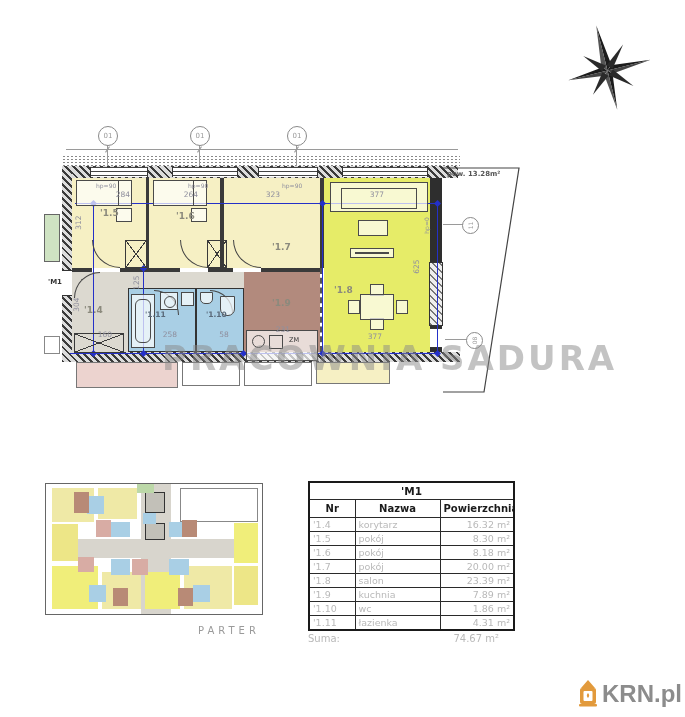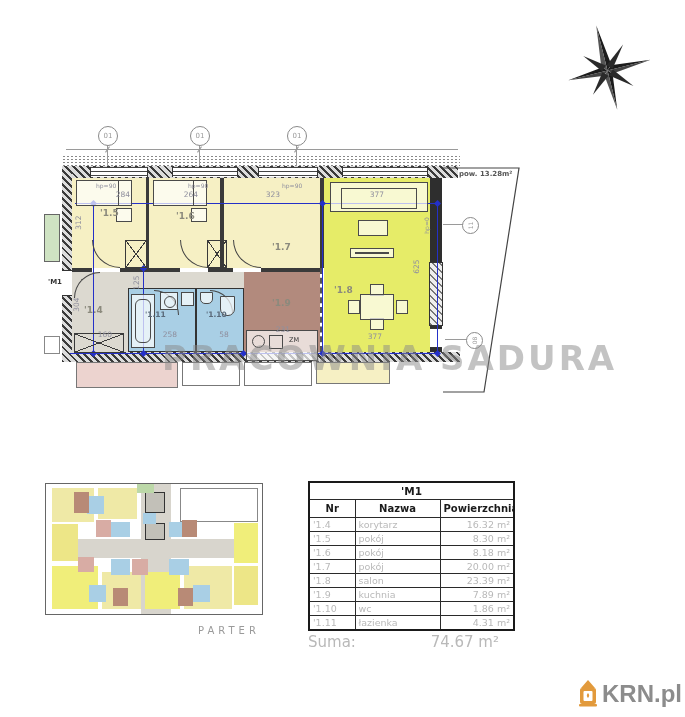--- a/index.html
+++ b/index.html
@@ -28,21 +28,21 @@
   .watermark{color:rgba(135,135,135,.5);font-weight:bold;font-size:34px;letter-spacing:3px;white-space:nowrap;}
   .ov{box-sizing:border-box;}
   
   #areas{border-collapse:collapse;table-layout:fixed;width:205px;background:#fff;}
   #areas th,#areas td{border:1px solid #2a2a2a;padding:0 3px;height:13px;font-size:9.5px;overflow:hidden;white-space:nowrap;}
   #areas .ttl{font-size:10.5px;font-weight:bold;text-align:center;height:16px;color:#1a1a1a;}
   #areas .hdr{font-size:10px;font-weight:bold;text-align:center;height:17px;color:#1a1a1a;}
   #areas td{color:#b9b9b9;}
   #areas td.a{text-align:right;}
   #areas{border:2px solid #1a1a1a;}
-  .suma{color:#b9b9b9;font-size:15px;text-align:right;}
+  .suma{color:#b9b9b9;font-size:10px;text-align:right;}
   .parter{color:#9a9a9a;font-size:10px;letter-spacing:4px;}
   .krntxt{color:#8c8c8c;font-size:24px;font-weight:bold;font-family:"Liberation Sans",sans-serif;}
 </style>
 </head>
 <body>
 
 <div id="stage">
 
   <div class="abs" style="left:555px;top:18px;width:105px;height:105px;">
     <svg width="105" height="105" viewBox="-52 -52 104 104">
@@ -210,21 +210,21 @@
   <div class="abs dim rot" style="left:64px;top:300px;width:24px;text-align:center;">304</div>
   <div class="abs dim rot" style="left:124px;top:278px;width:24px;text-align:center;">125</div>
   <div class="abs dim" style="left:90px;top:330px;width:30px;text-align:center;">160</div>
   <div class="abs dim" style="left:155px;top:330px;width:30px;text-align:center;">258</div>
   <div class="abs dim" style="left:212px;top:330px;width:24px;text-align:center;">58</div>
   <div class="abs dim" style="left:268px;top:325px;width:30px;text-align:center;">231</div>
   <div class="abs dim" style="left:96px;top:182px;font-size:6px;">hp=90</div>
   <div class="abs dim" style="left:188px;top:182px;font-size:6px;">hp=90</div>
   <div class="abs dim" style="left:282px;top:182px;font-size:6px;">hp=90</div>
   <div class="abs dim rot" style="left:414px;top:222px;width:24px;text-align:center;font-size:6px;">hp=0</div>
-  <div class="abs dim" style="left:447px;top:170px;font-size:7px;color:#555;font-weight:bold;margin-left:12px;">pow. 13.28m²</div>
+  <div class="abs dim" style="left:447px;top:170px;font-size:7px;color:#555;font-weight:bold;">pow. 13.28m²</div>
 
   <div class="abs rlabel" style="left:84px;top:305px;">'1.4</div>
   <div class="abs rlabel" style="left:100px;top:208px;">'1.5</div>
   <div class="abs rlabel" style="left:176px;top:211px;">'1.6</div>
   <div class="abs rlabel" style="left:272px;top:242px;">'1.7</div>
   <div class="abs rlabel" style="left:334px;top:285px;">'1.8</div>
   <div class="abs rlabel" style="left:272px;top:298px;">'1.9</div>
   <div class="abs rlabel" style="left:206px;top:310px;font-size:7.5px;color:#5a6a7a;">'1.10</div>
   <div class="abs rlabel" style="left:145px;top:310px;font-size:7.5px;color:#5a6a7a;">'1.11</div>
   <div class="abs" style="left:48px;top:278px;font-size:7px;font-weight:bold;color:#333;">'M1</div>

